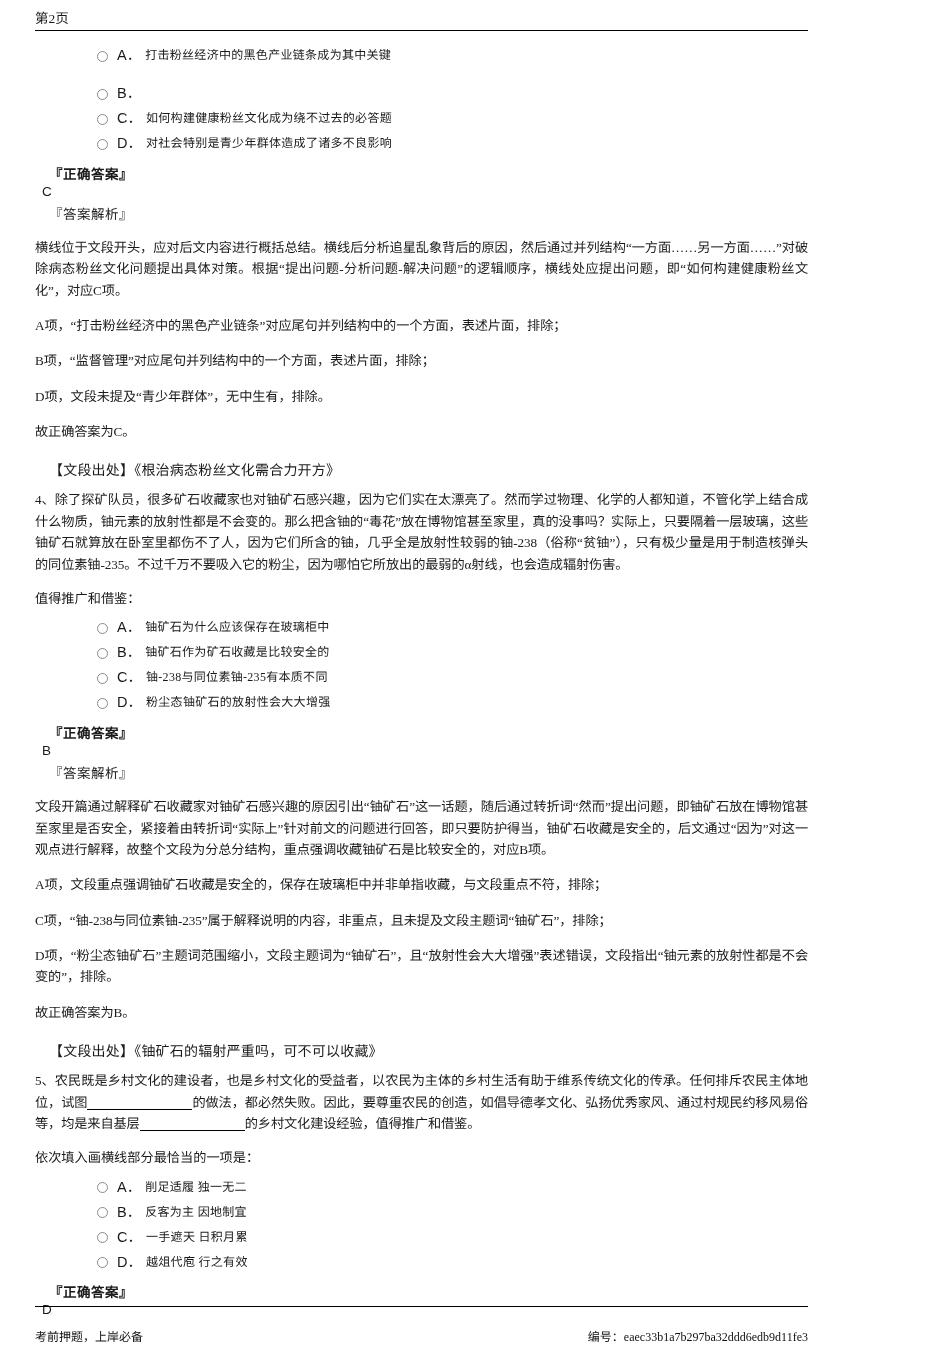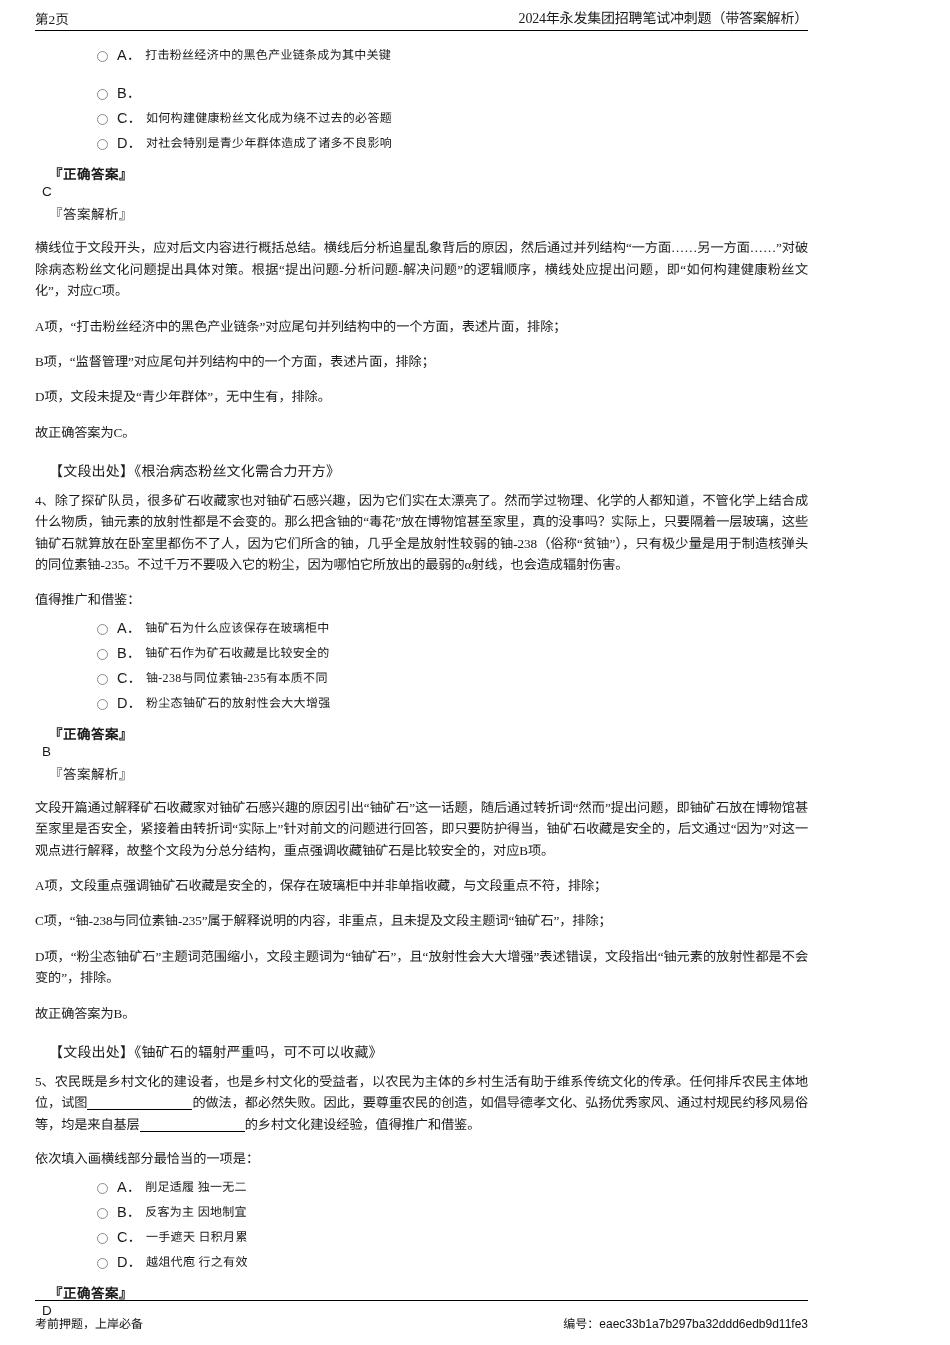--- a/index.html
+++ b/index.html
@@ -128,39 +128,38 @@
     margin: 17px 0 0 14px;
     letter-spacing: 0.2px;
     font-family: Liberation Mono, monospace;
   }
 
   
   .page-footer {
     position: absolute;
     left: 35px;
     right: 35px;
-    bottom: 13px;
+    bottom: 0;
     border-top: 1px solid #000;
-    padding-top: 13px;
+    padding-top: 20px;
     display: flex;
     justify-content: space-between;
     font-size: 12px;
     color: #111;
   }
-  .page-footer .code { font-family: Liberation Sans, sans-serif; font-size: 12px; }
+  .page-footer .code { font-family: Liberation Serif, serif; font-size: 12px; }
   .page-footer .slogan { font-size: 12px; }
 </style>
 </head>
 <body>
 
 <div class="page">
 
   <div class="page-header">
     <span class="pg-num">第2页</span>
-    <span class="doc-title">2024年永发集团招聘笔试冲刺题（带答案解析）</span>
   </div>
 
   <div class="content">
 
     <ul class="options">
       <li class="spaced">
         <span class="radio"></span>
         <span class="opt-letter">A．</span>
         <span class="opt-text">打击粉丝经济中的黑色产业链条成为其中关键</span>
       </li>

